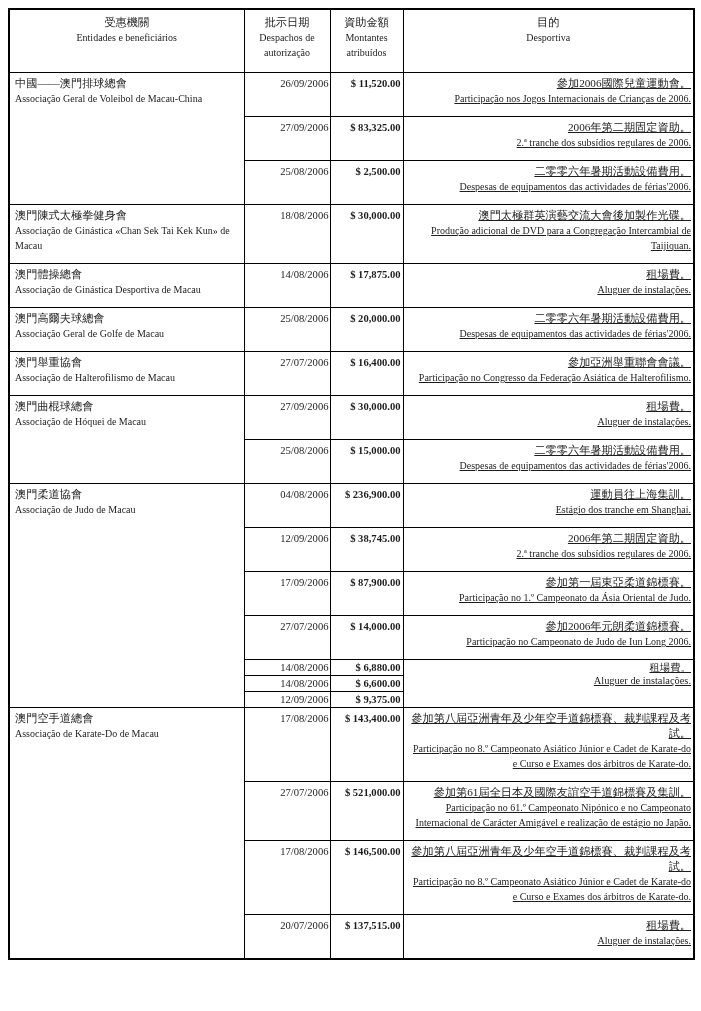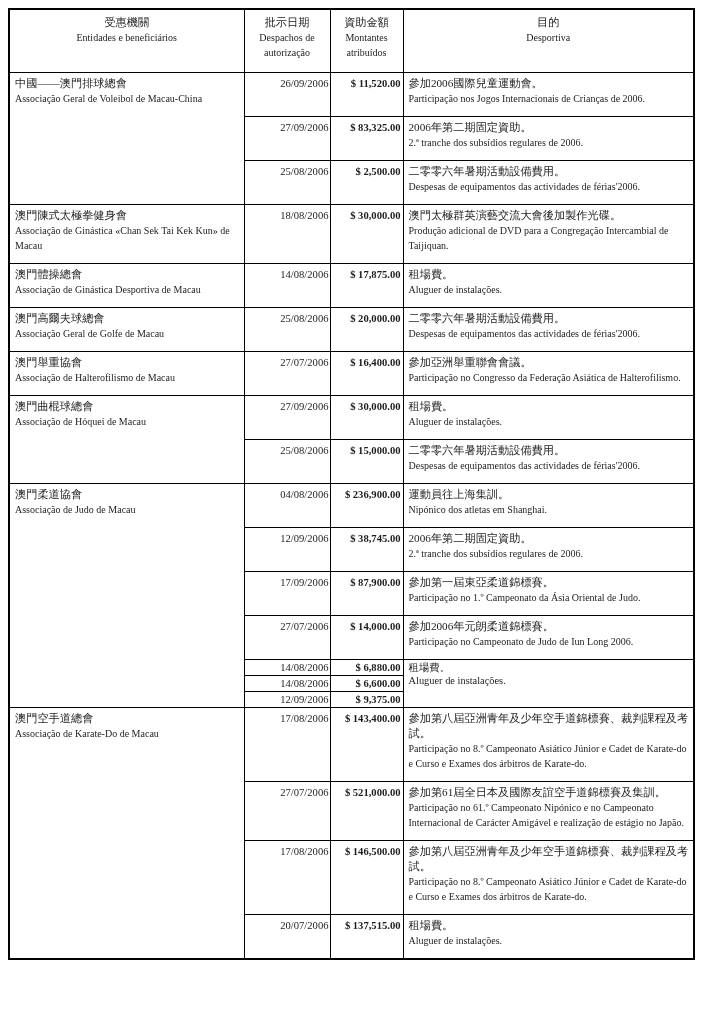--- a/index.html
+++ b/index.html
@@ -39,21 +39,21 @@
   }
   thead th {
     text-align: center;
     padding: 5px 2px 12px 2px;
   }
   .zh { font-size: 11.2px; }
   .pt { font-size: 10px; }
   td.entity  { text-align: left;  padding: 3px 3px 10px 5px; margin-top: 7px; }
   td.date    { text-align: right; padding-left: 18px; padding-right: 1px; }
   td.amount  { text-align: right; padding-left: 1px; padding-right: 2px; font-weight: bold; }
-  td.purpose { text-align: left;  padding-left: 5px; padding-right: 2px; }
+  td.purpose { text-align: right;  padding-left: 5px; padding-right: 2px; text-decoration: underline; }
   tr.compact td {
     padding-top: 1px;
     padding-bottom: 1px;
     line-height: 13px;
   }
   tr.compact td .zh, tr.compact td .pt { font-size: 10.4px; }
 </style>
 </head>
 <body>
 
@@ -184,21 +184,21 @@
         </tr>
         <tr>
           <td class="entity" rowspan="7">
             <div class="zh">澳門柔道協會</div>
             <div class="pt">Associação de Judo de Macau</div>
           </td>
           <td class="date">04/08/2006</td>
           <td class="amount">$ 236,900.00</td>
           <td class="purpose">
             <div class="zh">運動員往上海集訓。</div>
-            <div class="pt">Nipónico dos atletas em Shanghai.</div>
+            <div class="pt">Estágio dos tranche em Shanghai.</div>
           </td>
         </tr>
         <tr>
           <td class="date">12/09/2006</td>
           <td class="amount">$ 38,745.00</td>
           <td class="purpose">
             <div class="zh">2006年第二期固定資助。</div>
             <div class="pt">2.ª tranche dos subsídios regulares de 2006.</div>
           </td>
         </tr>

